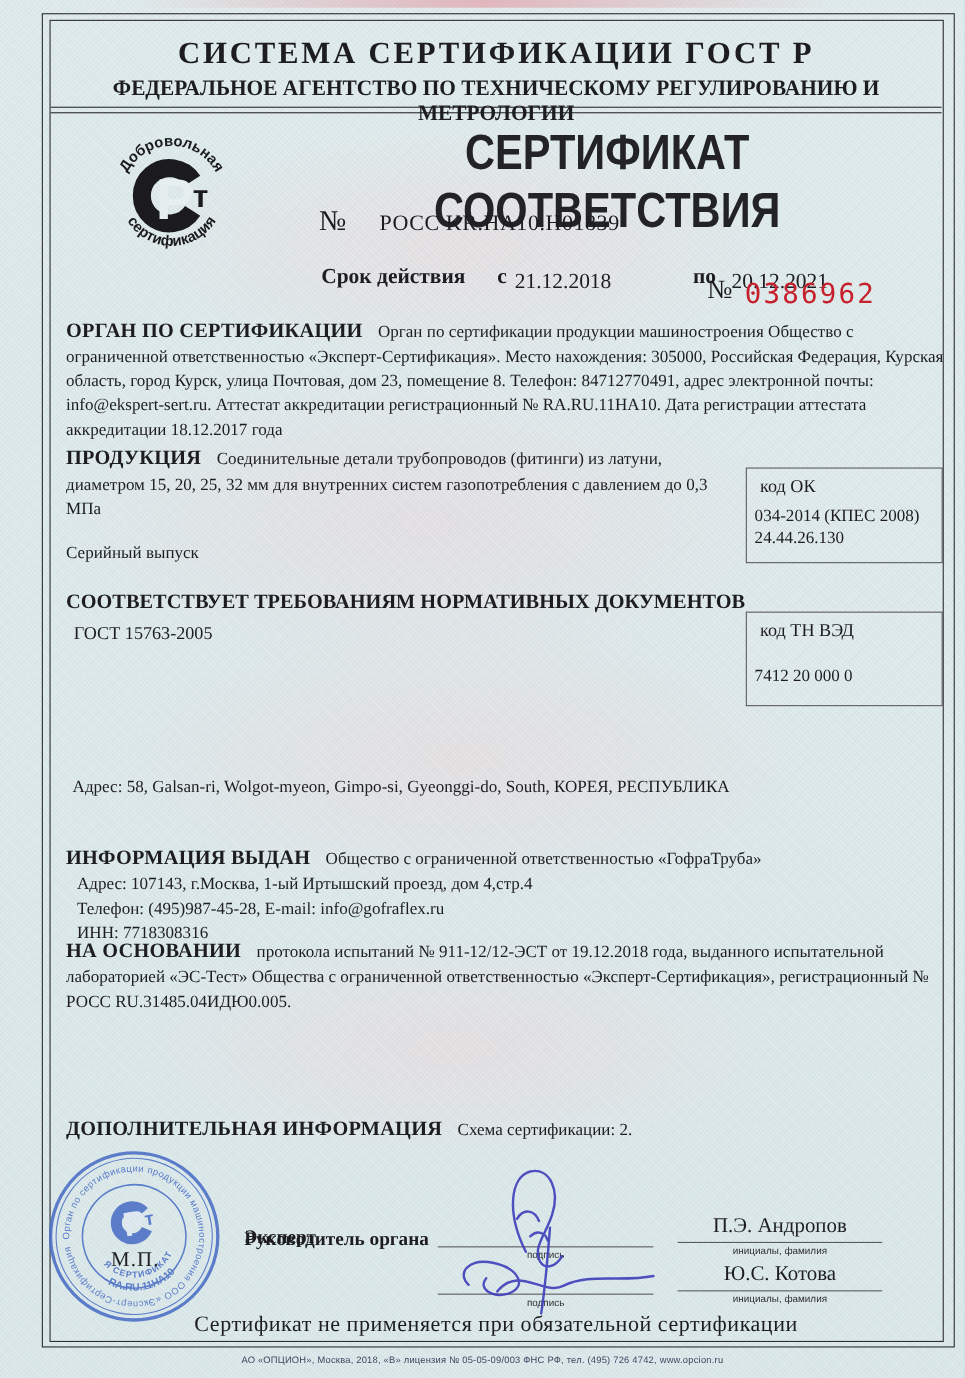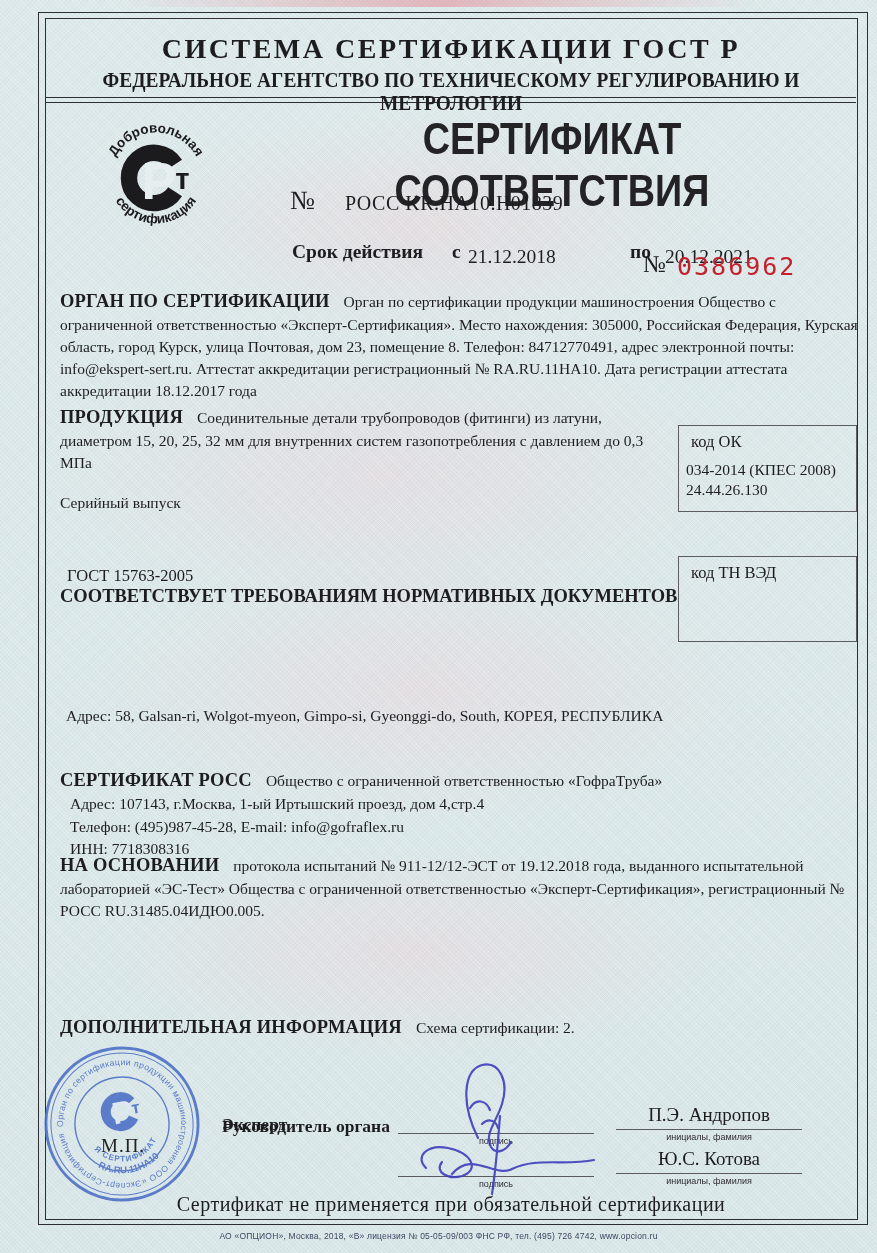--- a/index.html
+++ b/index.html
@@ -42,21 +42,21 @@
   .body-txt{font-size:15.5px;line-height:1.42;}
   .blk-org{left:60px;top:288px;width:798px;}
   .blk-prod{left:60px;top:404px;width:612px;}
   .prod-serial{margin-top:18px;font-size:15.5px;}
   .codebox{border:1.2px solid #5c5c62;background:rgba(255,255,255,.04);}
   .okbox{left:678px;top:425px;width:177px;height:85px;}
   .tnbox{left:678px;top:556px;width:177px;height:84px;}
   .codebox .lbl{font-size:16.5px;padding:6px 0 0 12px;}
   .codebox .val{font-size:15.5px;padding:8px 0 0 7px;line-height:1.3;}
   .tnbox .val{padding-top:22px;}
-  .blk-comp-h{left:60px;top:538px;font-size:18.5px;font-weight:bold;margin-top:48px;}
+  .blk-comp-h{left:60px;top:538px;font-size:18.5px;font-weight:bold;}
   .blk-gost{left:67px;top:566px;font-size:16.5px;}
   .blk-man{left:60px;top:678px;width:612px;}
   .man-name{font-size:17px;}
   .blk-man-addr{left:66px;top:707px;font-size:15.5px;width:780px;}
   .blk-issued{left:60px;top:767px;width:798px;}
   .iss-line{font-size:15.5px;}
   .l-addr{left:70px;top:795px;text-align:right;}
   .l-phone{left:70px;top:818px;}
   .l-inn{left:70px;top:840px;}
   .blk-basis{left:60px;top:852px;width:798px;}
@@ -140,26 +140,27 @@
       <div>034-2014 (КПЕС 2008)</div>
       <div>24.44.26.130</div>
     </div>
   </div>
 
   <div class="abs blk-comp-h">СООТВЕТСТВУЕТ ТРЕБОВАНИЯМ НОРМАТИВНЫХ ДОКУМЕНТОВ</div>
   <div class="abs blk-gost">ГОСТ 15763-2005</div>
 
   <div class="abs codebox tnbox">
     <div class="lbl">код ТН ВЭД</div>
+    <div class="val">7412 20 000 0</div>
   </div>
 
   <div class="abs blk-man-addr">Адрес: 58, Galsan-ri, Wolgot-myeon, Gimpo-si, Gyeonggi-do, South, КОРЕЯ, РЕСПУБЛИКА</div>
 
   <div class="abs blk-issued body-txt">
-    <span class="h">СЕРТИФИКАТ РОСС</span><span>Общество с ограниченной ответственностью  «ГофраТруба»</span>
+    <span class="h">ИНФОРМАЦИЯ ВЫДАН</span><span>Общество с ограниченной ответственностью  «ГофраТруба»</span>
   </div>
   <div class="abs iss-line l-addr">Адрес: 107143, г.Москва, 1-ый Иртышский проезд, дом 4,стр.4</div>
   <div class="abs iss-line l-phone">Телефон: (495)987-45-28, E-mail: info@gofraflex.ru</div>
   <div class="abs iss-line l-inn">ИНН: 7718308316</div>
 
   <div class="abs blk-basis body-txt">
     <span class="h">НА ОСНОВАНИИ</span><span>протокола испытаний № 911-12/12-ЭСТ от 19.12.2018 года, выданного испытательной лабораторией «ЭС-Тест» Общества с ограниченной ответственностью «Эксперт-Сертификация», регистрационный № РОСС RU.31485.04ИДЮ0.005.</span>
   </div>
 
   <div class="abs blk-add body-txt">

